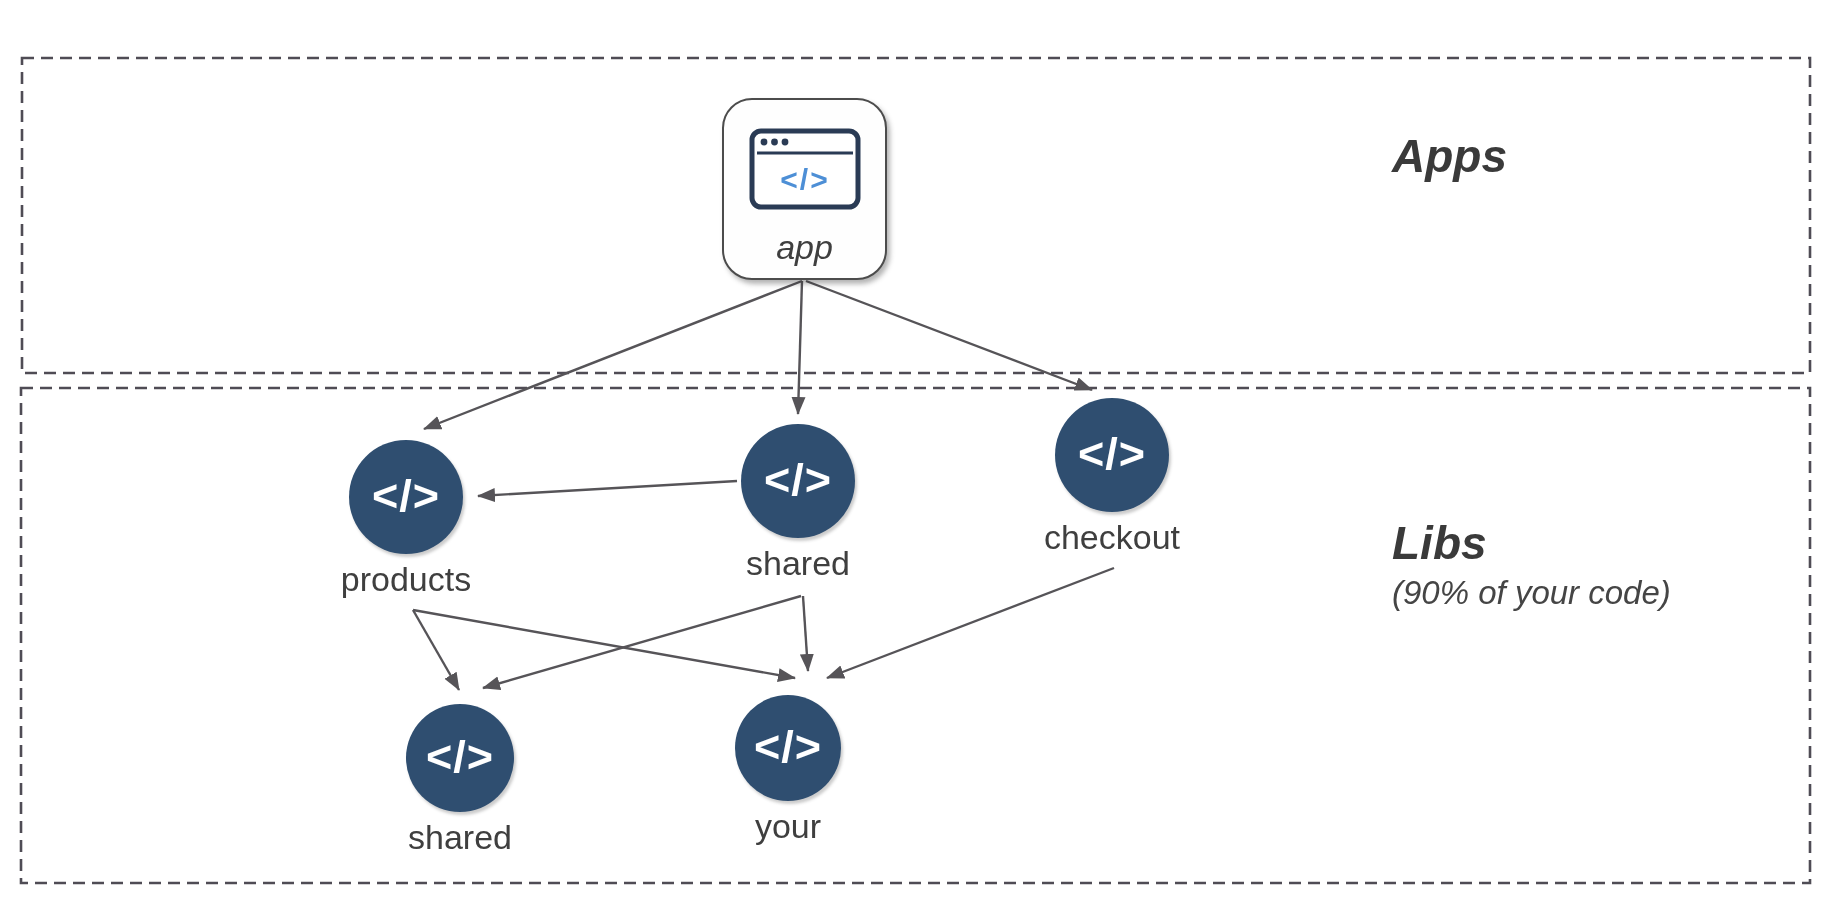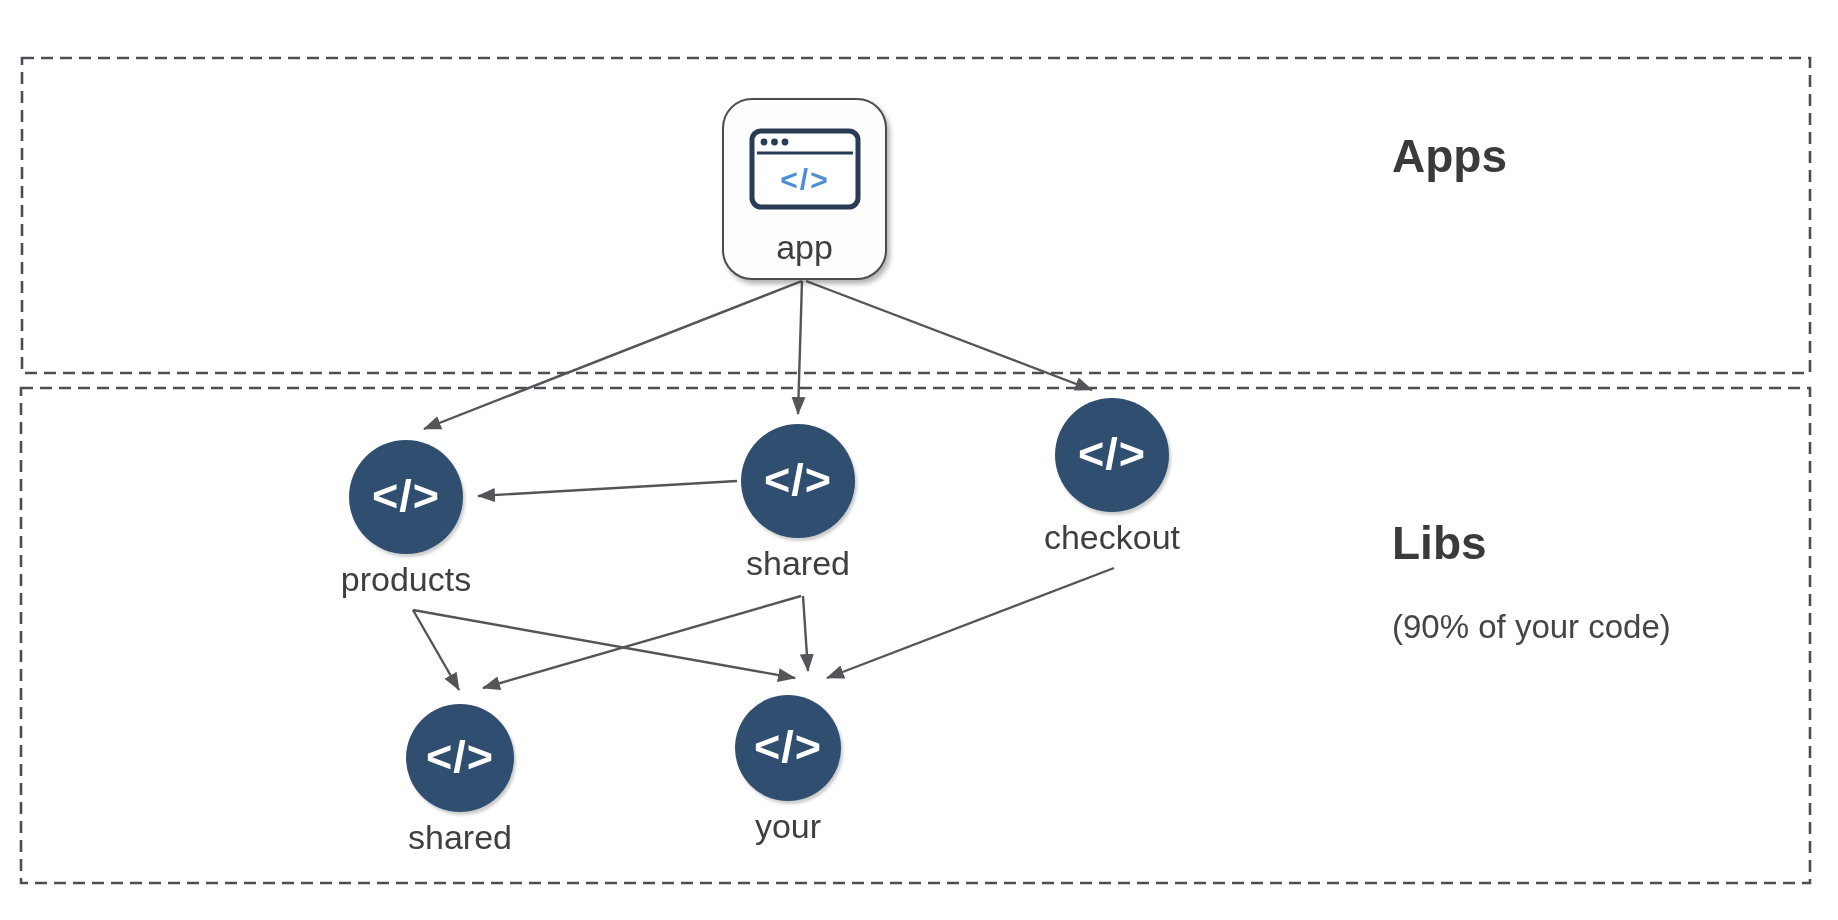--- a/index.html
+++ b/index.html
@@ -26,38 +26,38 @@
     position:absolute;left:722px;top:98px;width:165px;height:182px;
     background:#fefefe;border:2px solid #4c4c4c;border-radius:30px;
     box-shadow:3px 4px 5px rgba(40,40,40,.35);
     box-sizing:border-box;display:flex;flex-direction:column;align-items:center;
   }
   .browser-icon{margin-top:28px;}
   .bi-frame{fill:#ffffff;stroke:var(--icon-navy);stroke-width:5;}
   .bi-dot{fill:var(--icon-navy);}
   .bi-line{stroke:var(--icon-navy);stroke-width:3;}
   .bi-glyph{font-family:"Liberation Sans",sans-serif;font-weight:bold;font-size:30px;fill:var(--icon-blue);letter-spacing:2px;}
-  .app-label{margin-top:20px;font-size:34px;color:var(--label);line-height:34px;}
+  .app-label{margin-top:20px;font-size:34px;color:var(--label);line-height:34px;font-style:italic;}
   
   .lib-node{position:absolute;width:200px;display:flex;flex-direction:column;align-items:center;}
   .code-circle{
     border-radius:50%;background:var(--node-fill);
     display:flex;align-items:center;justify-content:center;
     box-shadow:2px 3px 3px rgba(50,50,50,.25);
   }
   .code-circle span{
     color:#ffffff;font-weight:bold;font-size:45px;letter-spacing:1px;line-height:1;
     transform:translateY(-2px);
   }
   .node-label{margin-top:8px;font-size:34px;color:var(--label);line-height:34px;white-space:nowrap;}
   
-  .section-label{position:absolute;left:1392px;color:var(--title);}
+  .section-label{position:absolute;left:1392px;color:var(--title);font-style:italic;}
   .section-title{font-size:46px;font-weight:bold;line-height:56px;}
   .section-subtitle{font-size:36px;line-height:46px;color:#454545;}
-  .section-label.libs .section-subtitle{font-size:33px;line-height:44px;margin-top:34px;}
+  .section-label.libs .section-subtitle{font-size:33px;line-height:44px;}
 </style>
 </head>
 <body>
 
 <div class="stage">
 
   <svg class="edge-layer">
     <defs>
       <marker id="arrowhead" markerUnits="userSpaceOnUse" markerWidth="20" markerHeight="16" refX="17" refY="8" orient="auto">
         <path class="arrow-fill" d="M0,1 L18,8 L0,15 z"></path>

